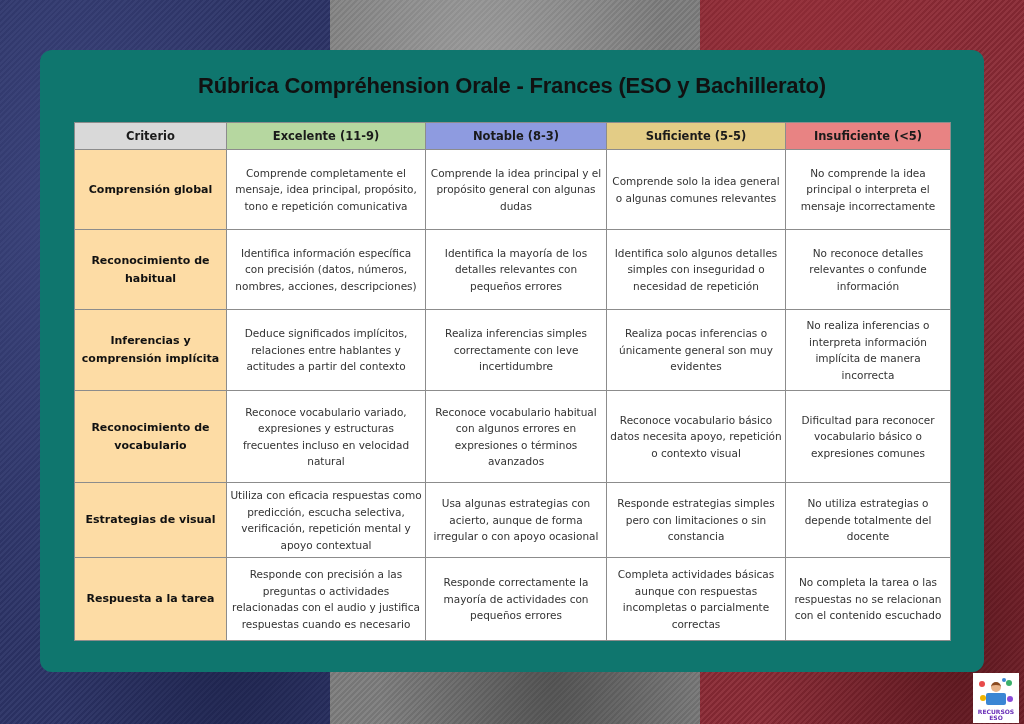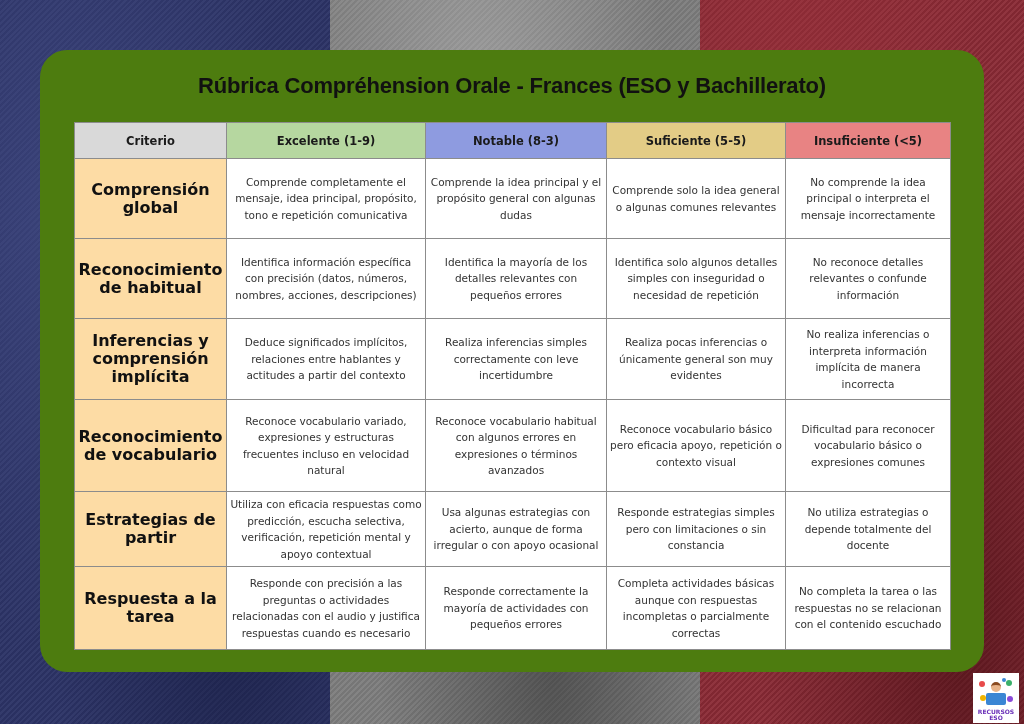--- a/index.html
+++ b/index.html
@@ -31,22 +31,22 @@
     background:
       radial-gradient(ellipse at 30% 20%, rgba(160,50,60,0.5), transparent 60%),
       radial-gradient(ellipse at 80% 90%, rgba(60,10,15,0.55), transparent 55%),
       repeating-linear-gradient(135deg, rgba(255,255,255,0.05) 0 2px, rgba(0,0,0,0.07) 2px 4px),
       #8a2a35;
   }
   .card {
     position: absolute;
     left: 40px; top: 50px;
     width: 944px; height: 622px;
-    background: #4d7c0f;
-    border-radius: 27px;
+    background: #0f766e;
+    border-radius: 12px;
   }
   .title {
     position: absolute;
     left: 0; top: 23px; width: 100%;
     text-align: center;
     font-family: "Liberation Sans", sans-serif;
     font-weight: bold;
     font-size: 22px;
     color: #111111;
     letter-spacing: -0.2px;
@@ -59,35 +59,35 @@
     table-layout: fixed;
     font-family: "DejaVu Sans", sans-serif;
   }
   table.rubric th, table.rubric td {
     border: 1.5px solid #8c8c8c;
     text-align: center;
     vertical-align: middle;
     padding: 2px 3px;
   }
   table.rubric th {
-    height: 36px;
+    height: 27px;
     font-size: 11.5px;
     font-weight: bold;
     color: #1a1a1a;
   }
   table.rubric td {
     font-size: 10.5px;
     line-height: 16.5px;
     color: #333333;
     background: #ffffff;
   }
   table.rubric td.crit {
     background: #fddca5;
     font-weight: bold;
-    font-size: 16px;
+    font-size: 11px;
     line-height: 18px;
     color: #111111;
   }
   .logo {
     position: absolute;
     left: 973px; top: 673px;
     width: 46px; height: 50px;
     background: #ffffff;
     display: flex; flex-direction: column; align-items: center; justify-content: flex-end;
     padding-bottom: 2px;
@@ -123,21 +123,21 @@
     <colgroup>
       <col style="width:152px">
       <col style="width:199px">
       <col style="width:181px">
       <col style="width:179px">
       <col style="width:165px">
     </colgroup>
     <thead>
       <tr>
         <th style="background:#d9d9d9">Criterio</th>
-        <th style="background:#b6d7a0">Excelente (1-9)</th>
+        <th style="background:#b6d7a0">Excelente (11-9)</th>
         <th style="background:#8e9be0">Notable (8-3)</th>
         <th style="background:#e3cc86">Suficiente (5-5)</th>
         <th style="background:#e88383">Insuficiente (&lt;5)</th>
       </tr>
     </thead>
     <tbody>
       <tr style="height:80px">
         <td class="crit">Comprensión global</td>
         <td>Comprende completamente el mensaje, idea principal, propósito, tono e repetición comunicativa</td>
         <td>Comprende la idea principal y el propósito general con algunas dudas</td>
@@ -155,25 +155,25 @@
         <td class="crit">Inferencias y comprensión implícita</td>
         <td>Deduce significados implícitos, relaciones entre hablantes y actitudes a partir del contexto</td>
         <td>Realiza inferencias simples correctamente con leve incertidumbre</td>
         <td>Realiza pocas inferencias o únicamente general son muy evidentes</td>
         <td>No realiza inferencias o interpreta información implícita de manera incorrecta</td>
       </tr>
       <tr style="height:92px">
         <td class="crit">Reconocimiento de vocabulario</td>
         <td>Reconoce vocabulario variado, expresiones y estructuras frecuentes incluso en velocidad natural</td>
         <td>Reconoce vocabulario habitual con algunos errores en expresiones o términos avanzados</td>
-        <td>Reconoce vocabulario básico pero eficacia apoyo, repetición o contexto visual</td>
+        <td>Reconoce vocabulario básico datos necesita apoyo, repetición o contexto visual</td>
         <td>Dificultad para reconocer vocabulario básico o expresiones comunes</td>
       </tr>
       <tr style="height:75px">
-        <td class="crit">Estrategias de partir</td>
+        <td class="crit">Estrategias de visual</td>
         <td>Utiliza con eficacia respuestas como predicción, escucha selectiva, verificación, repetición mental y apoyo contextual</td>
         <td>Usa algunas estrategias con acierto, aunque de forma irregular o con apoyo ocasional</td>
         <td>Responde estrategias simples pero con limitaciones o sin constancia</td>
         <td>No utiliza estrategias o depende totalmente del docente</td>
       </tr>
       <tr style="height:83px">
         <td class="crit">Respuesta a la tarea</td>
         <td>Responde con precisión a las preguntas o actividades relacionadas con el audio y justifica respuestas cuando es necesario</td>
         <td>Responde correctamente la mayoría de actividades con pequeños errores</td>
         <td>Completa actividades básicas aunque con respuestas incompletas o parcialmente correctas</td>

